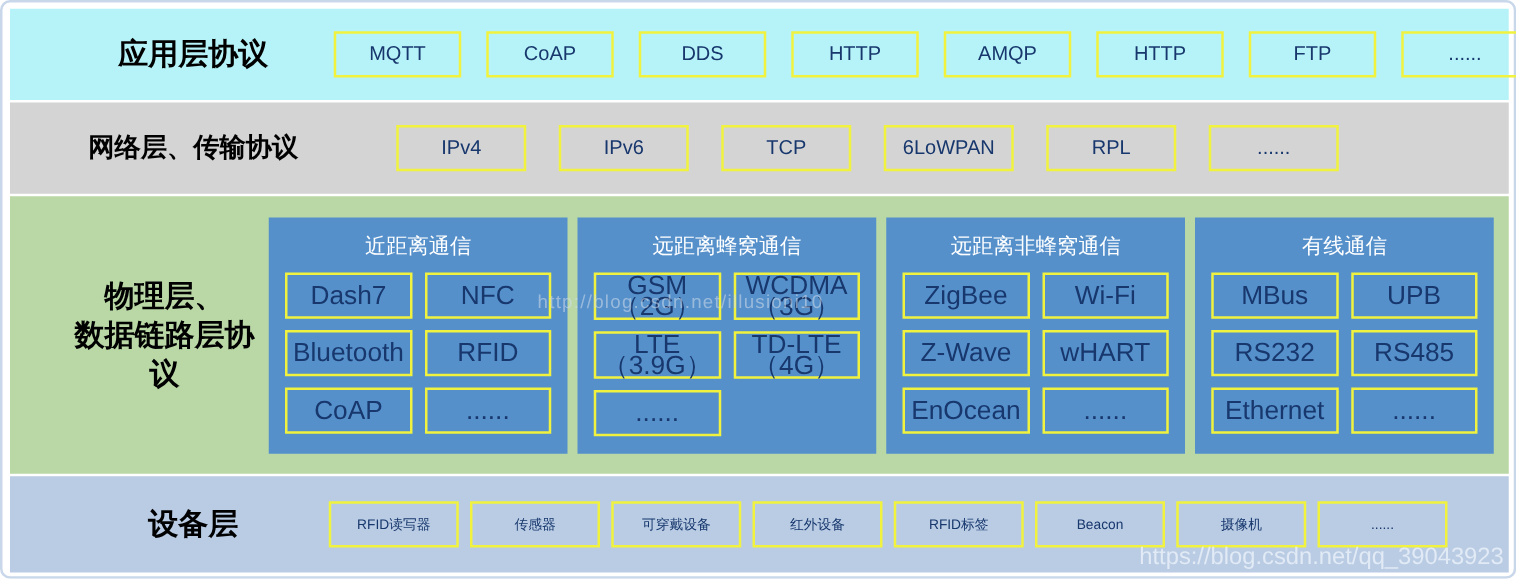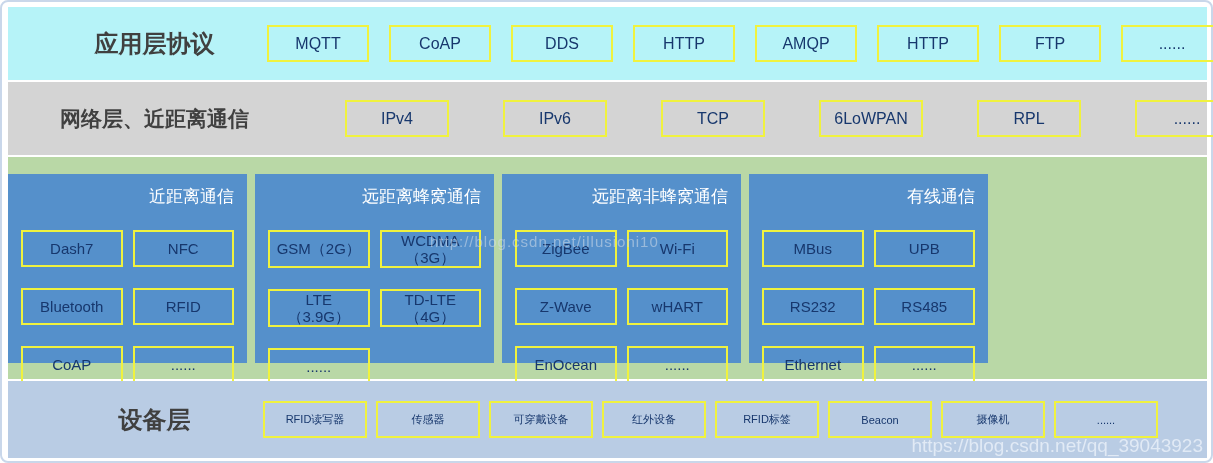--- a/index.html
+++ b/index.html
@@ -17,56 +17,56 @@
     position:absolute; left:6px; width:1199px;
     display:flex; align-items:center;
   }
   .row-app     { top:5px;  height:73px; background:#b6f3f8; }
   .row-net     { top:80px; height:73px; background:#d4d4d4; }
   .row-phy     { top:155px; height:222px; background:#b9d8a6; }
   .row-dev     { top:379px; height:77px; background:#b9cce4; }
 
   .layer-label {
     width:253px; flex:0 0 253px; text-align:center;
-    color:#404040; font-weight:600; font-size:24px;
+    color:#000000; font-weight:600; font-size:24px;
     white-space:pre-line; line-height:31px;padding-left:40px;
   }
   .row-net .layer-label { font-size:21px; }
   .row-phy .layer-label { width:207px; flex:0 0 207px; }
 
   .boxes { display:flex; align-items:center; }
   .box {
     height:37px; border:2px solid #f0f23e;
     display:flex; align-items:center; justify-content:center;
     color:#17376d; font-size:16px;
   }
   .row-app .boxes { gap:20px;  padding-left:6px; }
   .row-app .box   { width:102px; }
   .row-net .boxes { gap:26px; padding-left:56px; }
-  .row-net .box   { width:104px;margin-left:28px; }
+  .row-net .box   { width:104px; }
   .row-dev .boxes { gap:9px;  padding-left:2px; }
   .row-dev .box   { width:104px; font-size:11px; }
 
   .panels { display:flex; gap:8px; align-items:center; }
   .panel {
     width:239px; height:189px; background:#5590cb;
     padding:6px 13px 0 13px;
   }
   .panel-title {
-    color:#ffffff; font-size:17px; text-align:right;
+    color:#ffffff; font-size:17px; text-align:center;
     height:34px; line-height:34px; margin-bottom:4px;
   }
   .panel-grid {
     display:grid; grid-template-columns:1fr 1fr; gap:9px 10px;
   }
   .pbox {
     min-height:37px; border:2px solid #f0f23e;
     display:flex; align-items:center; justify-content:center;
-    color:#17376d; font-size:15px; line-height:17px;
-    text-align:center; white-space:pre-line;margin-top:12px;
+    color:#17376d; font-size:21px; line-height:17px;
+    text-align:center; white-space:pre-line;
   }
 
   .wm-center {
     position:absolute; left:428px; top:231px;
     font-size:15px; letter-spacing:1px;
     color:rgba(210,220,234,0.55); z-index:20;
     pointer-events:none;
   }
   .wm-bottom {
     position:absolute; right:8px; top:433px;
@@ -88,32 +88,34 @@
       <div class="box">DDS</div>
       <div class="box">HTTP</div>
       <div class="box">AMQP</div>
       <div class="box">HTTP</div>
       <div class="box">FTP</div>
       <div class="box">......</div>
     </div>
   </div>
 
   <div class="row row-net">
-    <div class="layer-label">网络层、近距离通信</div>
+    <div class="layer-label">网络层、传输协议</div>
     <div class="boxes">
       <div class="box">IPv4</div>
       <div class="box">IPv6</div>
       <div class="box">TCP</div>
       <div class="box">6LoWPAN</div>
       <div class="box">RPL</div>
       <div class="box">......</div>
     </div>
   </div>
 
   <div class="row row-phy">
+    <div class="layer-label">物理层、
+数据链路层协议</div>
     <div class="panels">
 
       <div class="panel">
         <div class="panel-title">近距离通信</div>
         <div class="panel-grid">
           <div class="pbox">Dash7</div>
           <div class="pbox">NFC</div>
           <div class="pbox">Bluetooth</div>
           <div class="pbox">RFID</div>
           <div class="pbox">CoAP</div>

